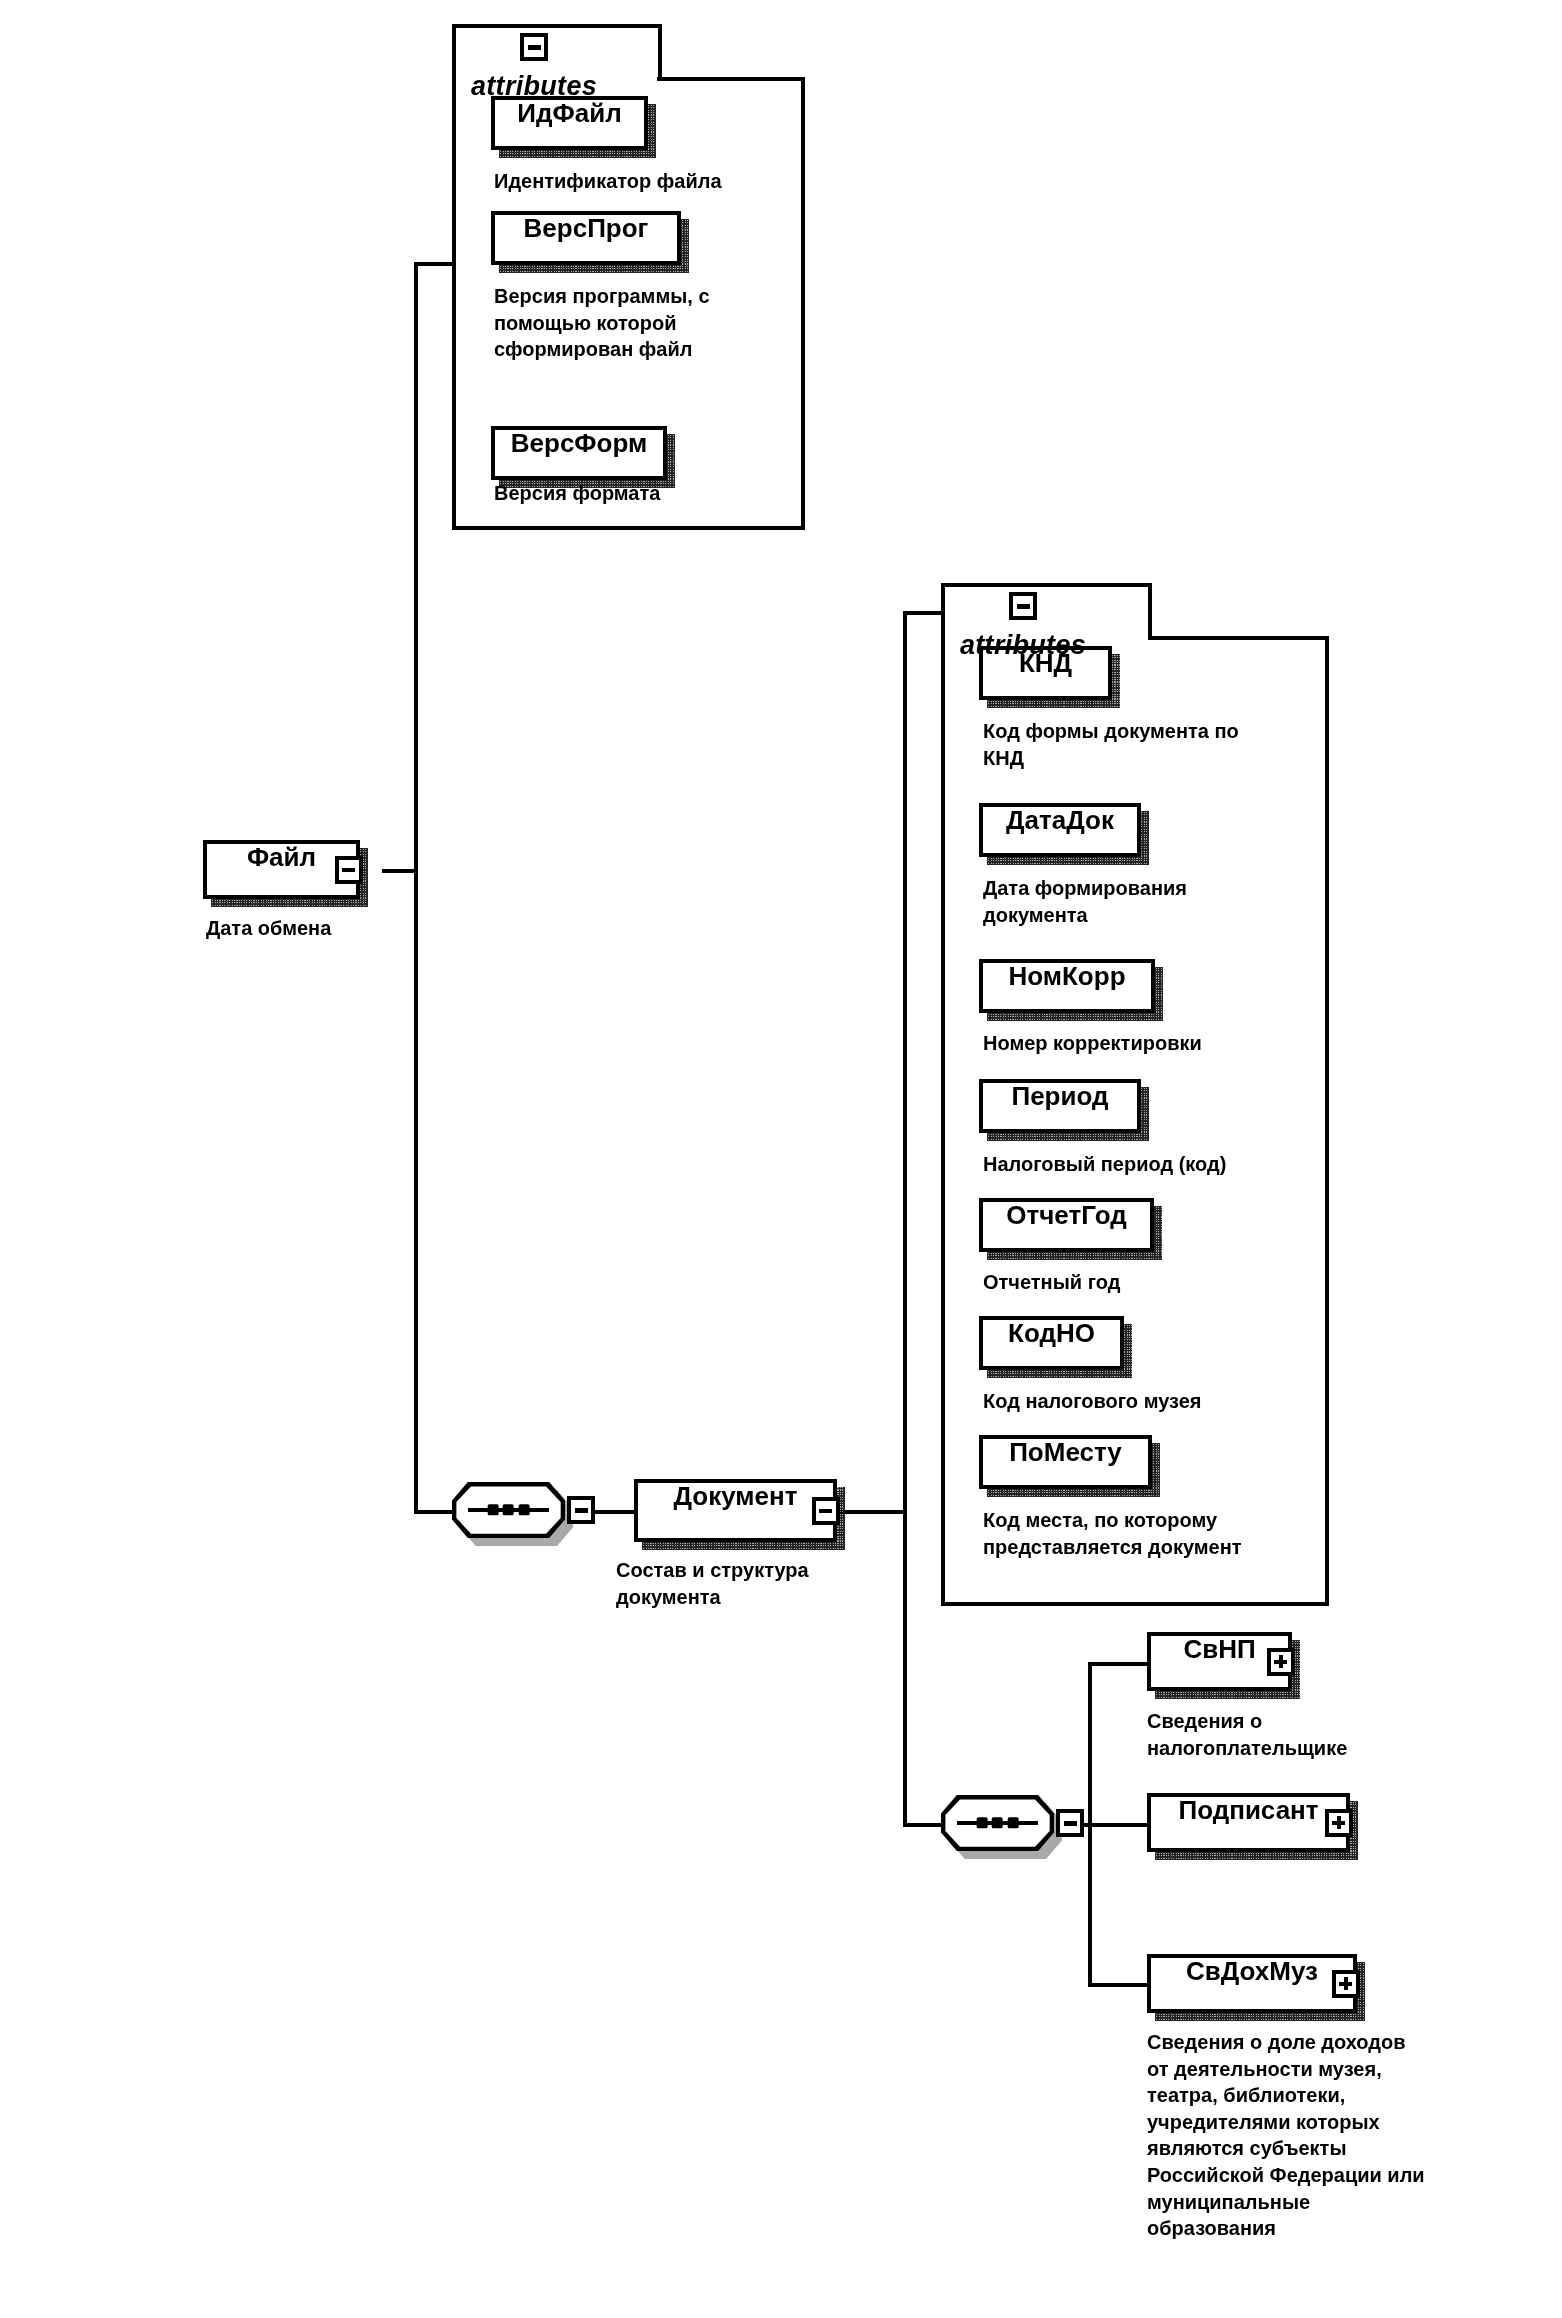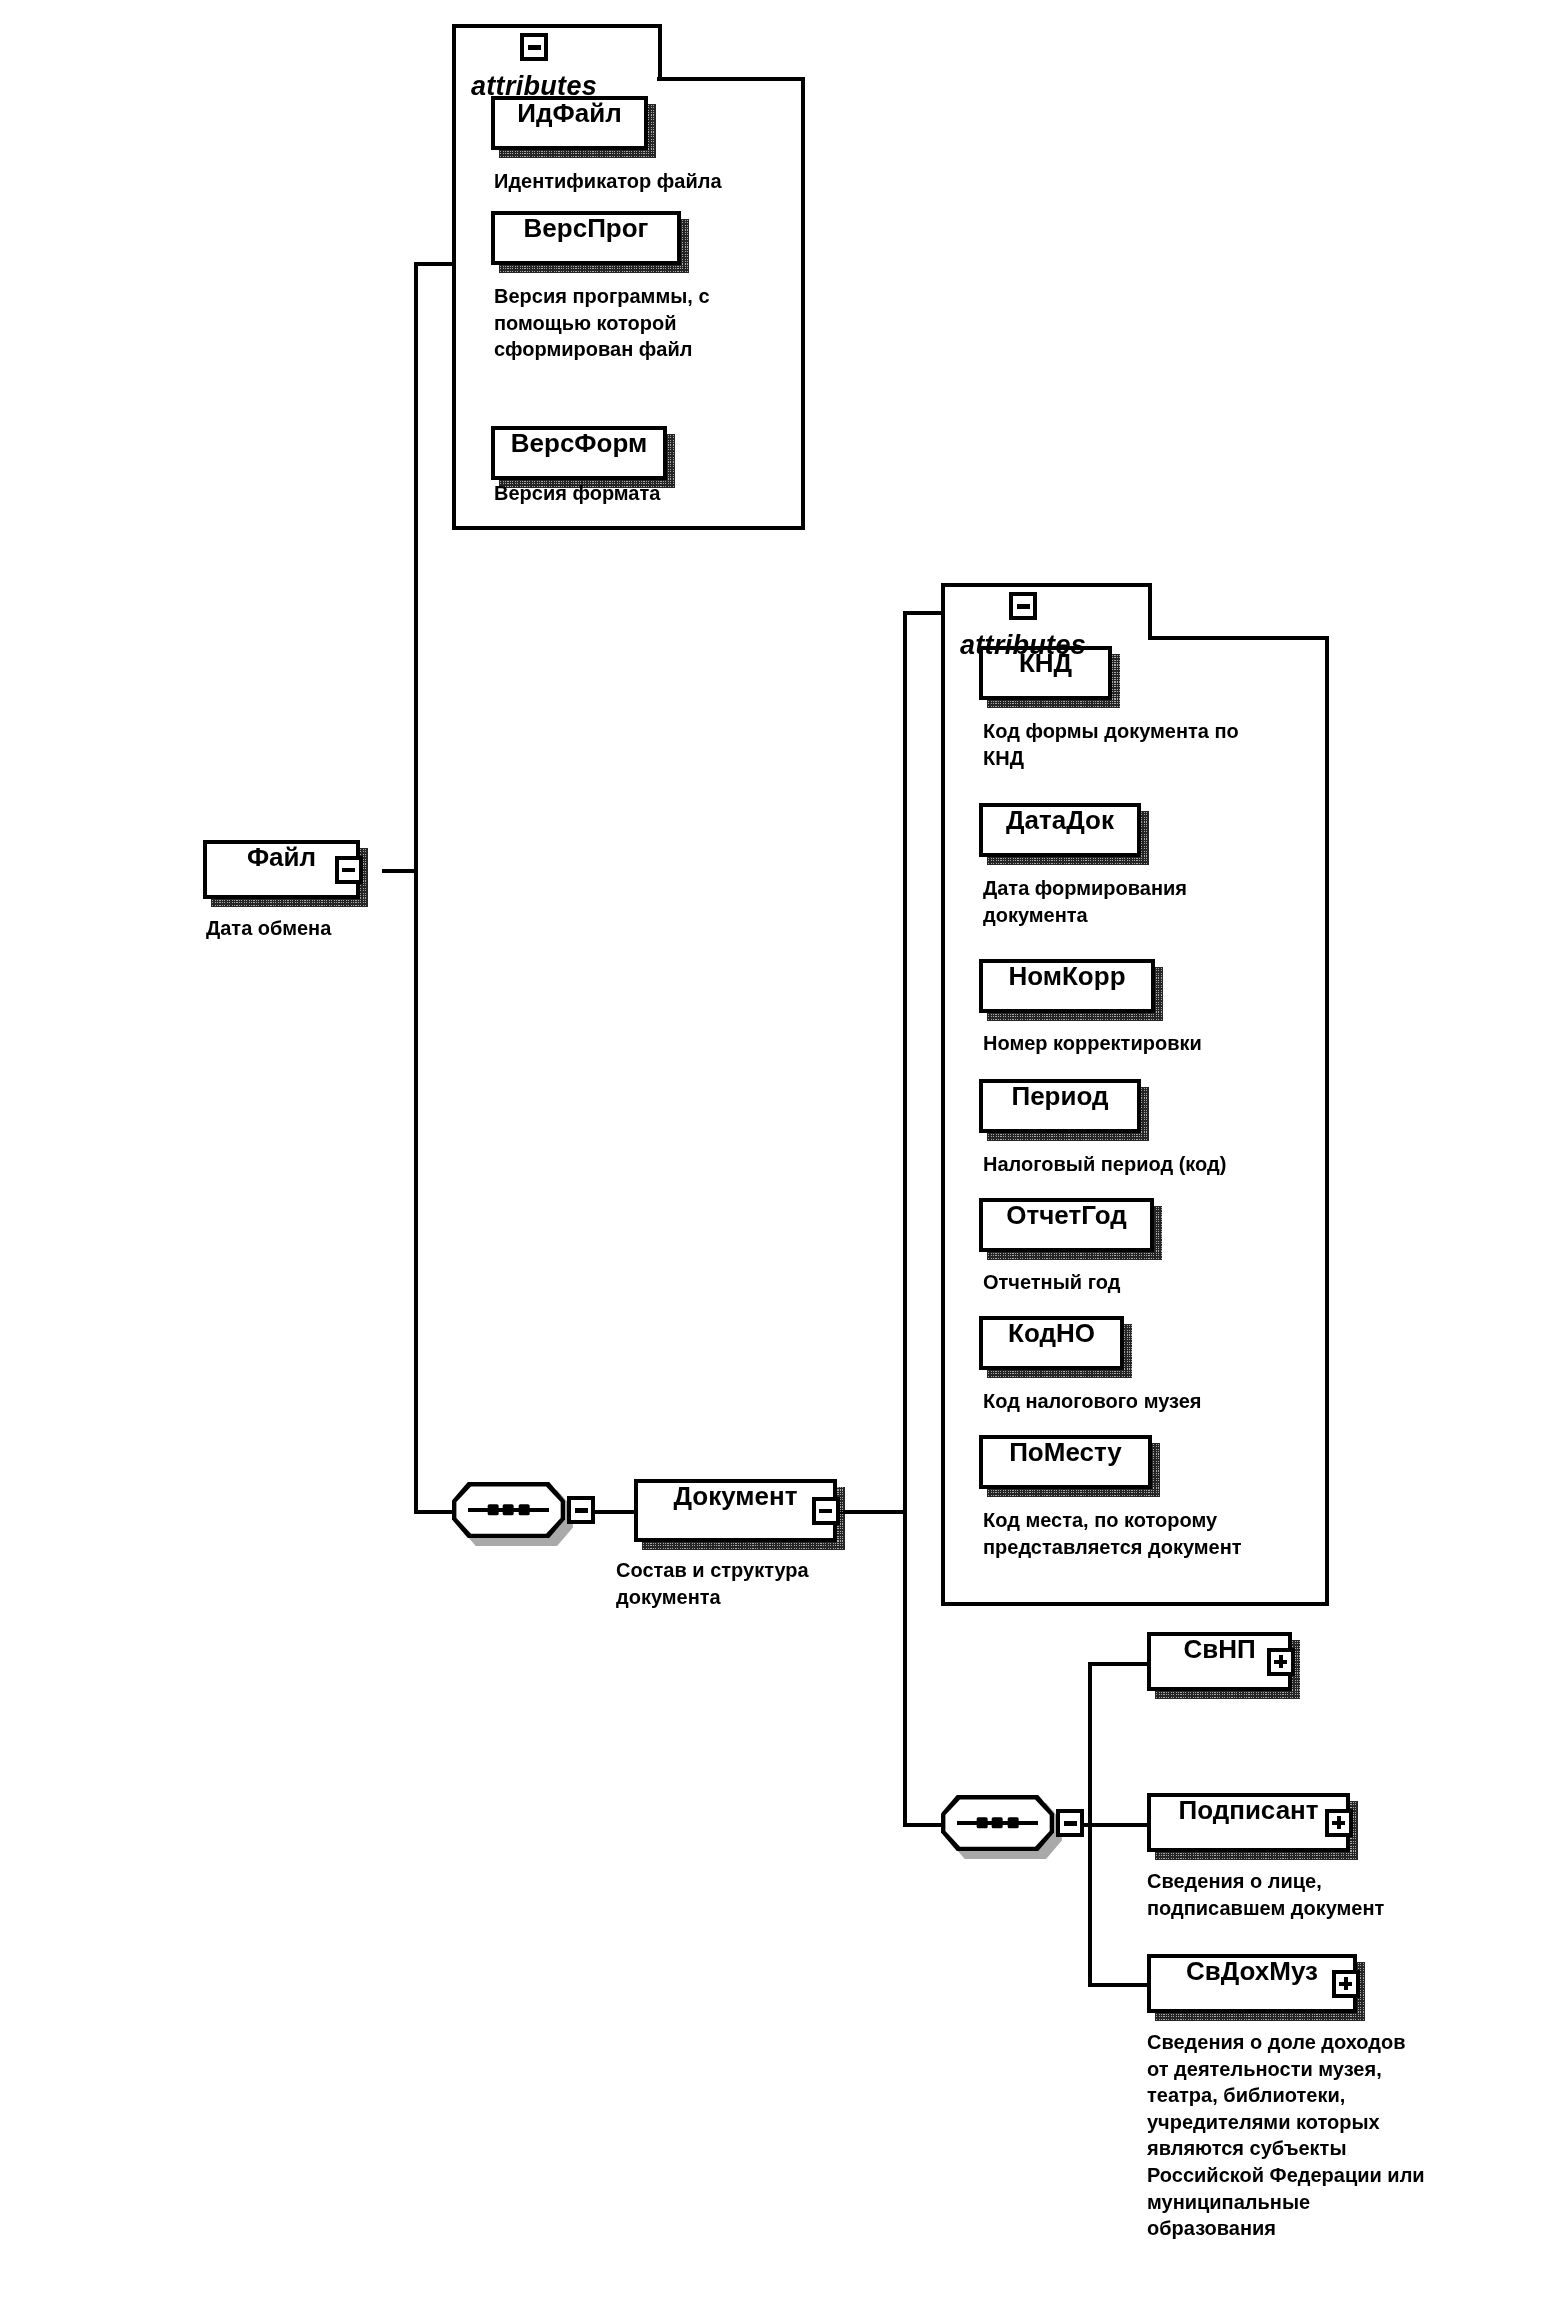--- a/index.html
+++ b/index.html
@@ -367,30 +367,30 @@
     <span class="toggle"></span>
   </div>
 
   <div class="node elem" style="left:1147px;top:1632px;width:145px;height:59px;">
     <div class="shadow"></div>
     <div class="boxinner">
       <span class="label">СвНП</span>
     </div>
     <span class="toggle plus right"></span>
   </div>
+  <div class="caption" style="left:1147px;top:1708px;width:349px;white-space:pre-line;">Сведения о
+налогоплательщике</div>
 
   <div class="node elem" style="left:1147px;top:1793px;width:203px;height:59px;">
     <div class="shadow"></div>
     <div class="boxinner">
       <span class="label">Подписант</span>
     </div>
     <span class="toggle plus right"></span>
   </div>
-  <div class="caption" style="left:1147px;top:1868px;width:349px;white-space:pre-line;">Сведения о лице,
-подписавшем документ</div>
 
   <div class="node elem" style="left:1147px;top:1954px;width:210px;height:59px;">
     <div class="shadow"></div>
     <div class="boxinner">
       <span class="label">СвДохМуз</span>
     </div>
     <span class="toggle plus right"></span>
   </div>
   <div class="caption" style="left:1147px;top:2029px;width:367px;white-space:pre-line;">Сведения о доле доходов
 от деятельности музея,

